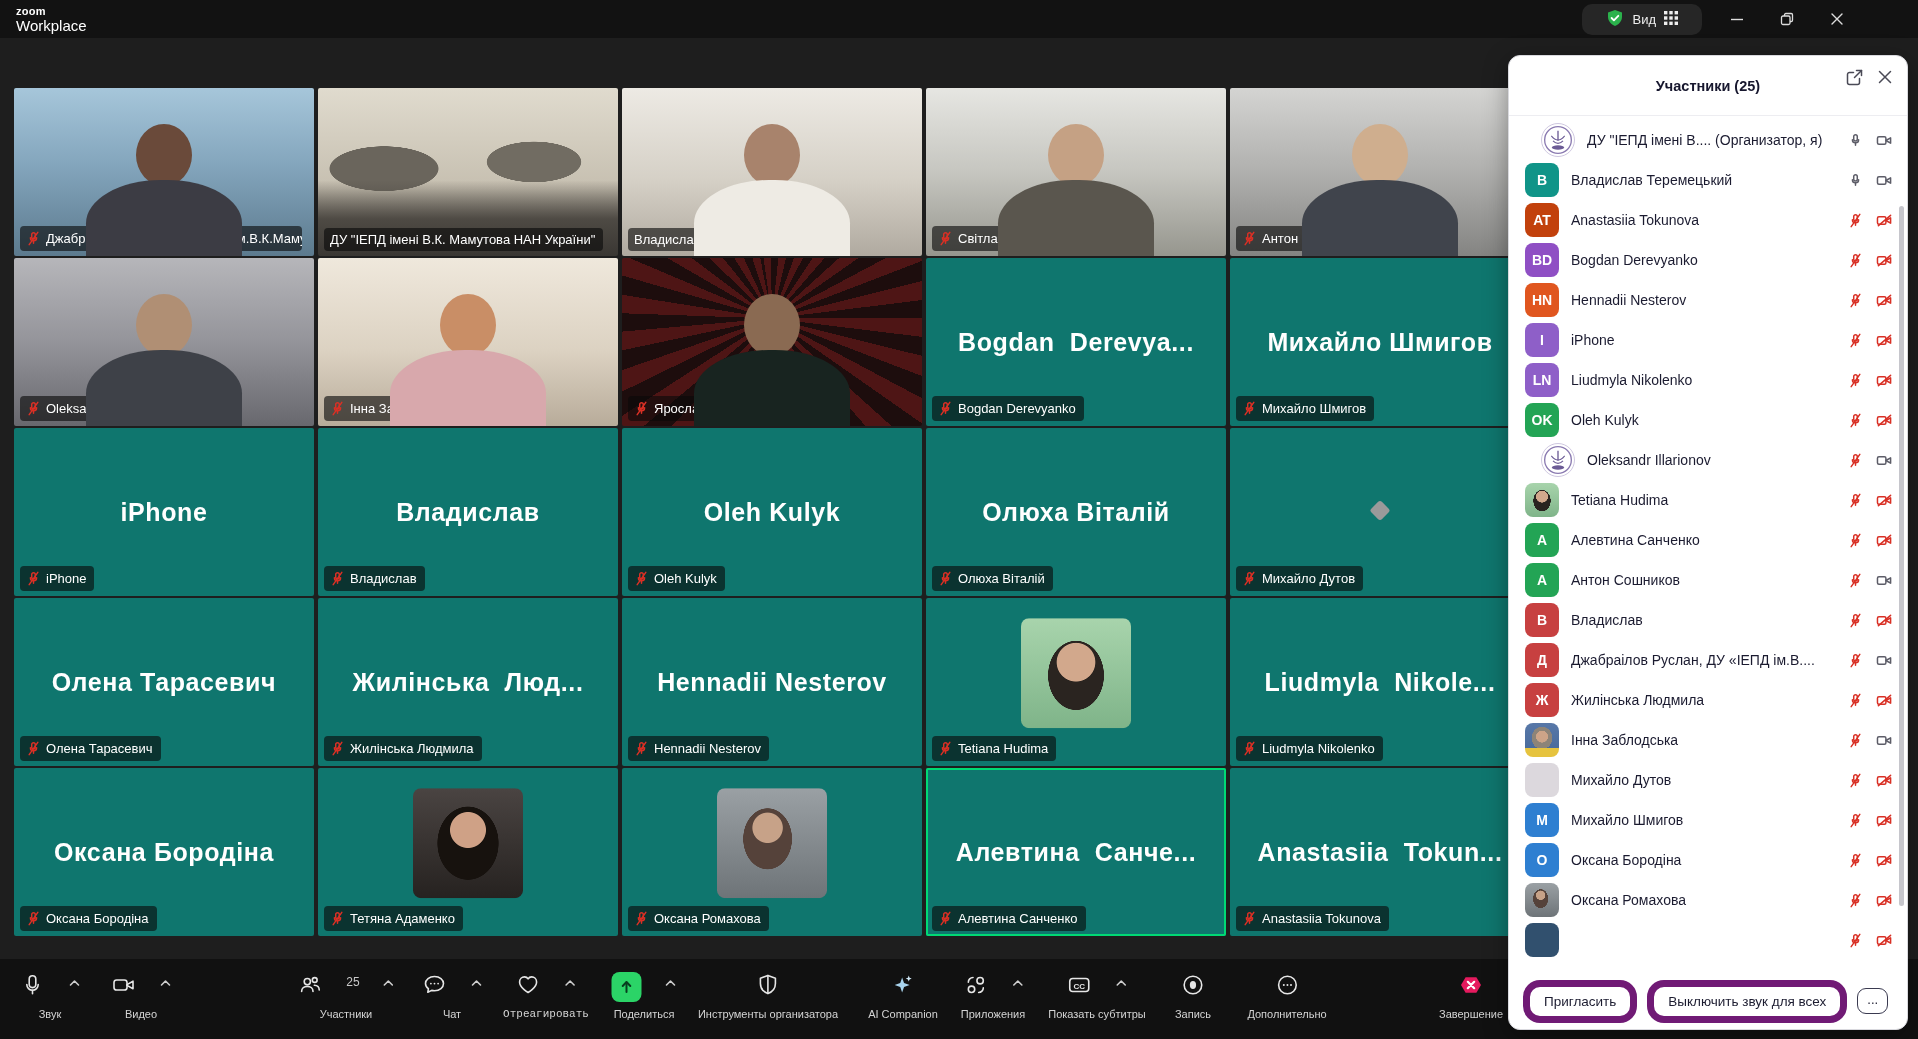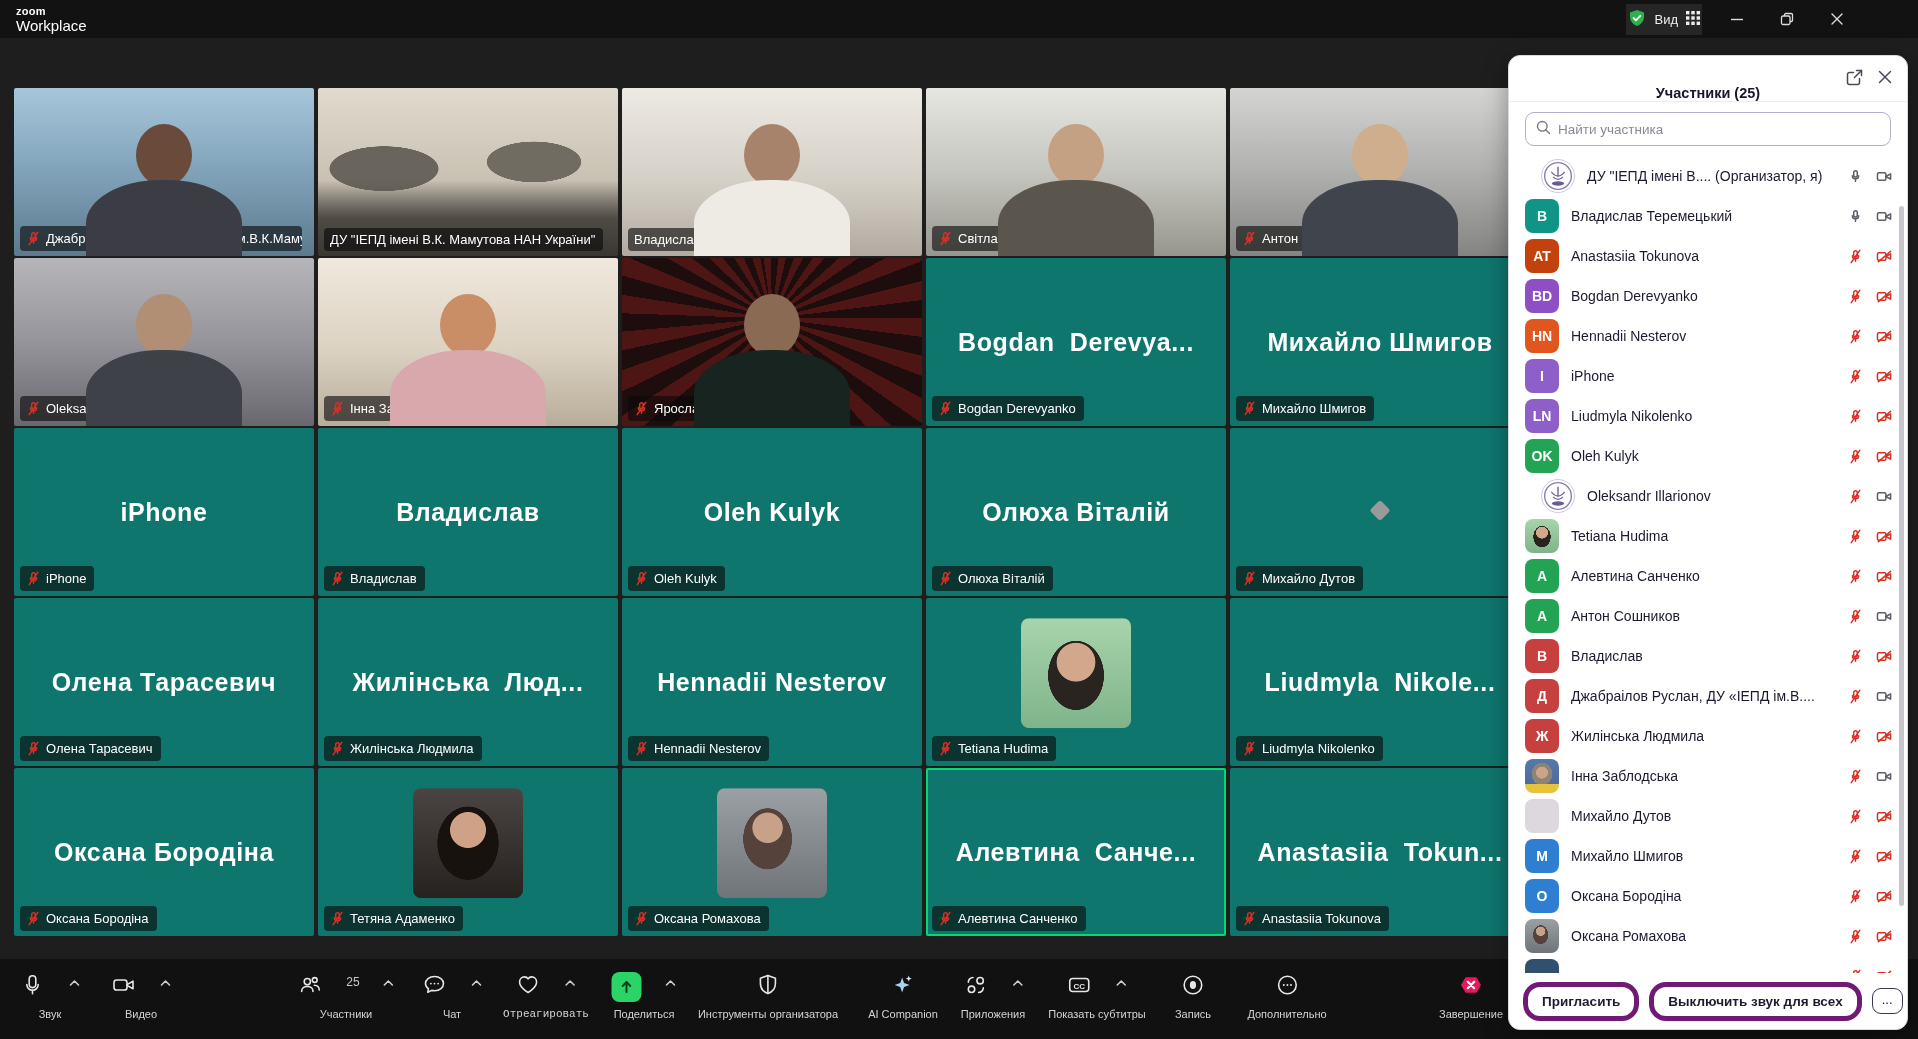--- a/index.html
+++ b/index.html
@@ -6,22 +6,22 @@
   html,body { width:1918px; height:1039px; overflow:hidden; background:#1c1c1c;
     font-family:"Liberation Sans", sans-serif; }
 
   
   .titlebar { position:absolute; left:0; top:0; width:1918px; height:38px; background:#121212;
     display:flex; align-items:center; }
   .logo { margin-left:16px; line-height:1; }
   .logo .l1 { color:#fff; font-size:11px; font-weight:bold; letter-spacing:.3px; }
   .logo .l2 { color:#fff; font-size:15px; margin-top:1px; }
   .tb-right { position:absolute; right:66px; top:0; height:38px; display:flex; align-items:center; gap:20px; }
-  .view-pill { display:flex; align-items:center; gap:8px; background:#262626; border-radius:0;
-    padding:5px 2px; color:#eee; font-size:13px; }
+  .view-pill { display:flex; align-items:center; gap:8px; background:#262626; border-radius:10px;
+    padding:5px 24px; color:#eee; font-size:13px; }
   .winbtn { width:30px; height:30px; display:flex; align-items:center; justify-content:center; }
   .winbtn svg { display:block; }
 
   
   .stage { position:absolute; left:0; top:38px; width:1918px; height:921px; background:#1e1e1e; }
   .grid { position:absolute; left:14px; top:50px; display:grid;
     grid-template-columns:repeat(5,300px); grid-auto-rows:168px; gap:2px 4px; }
   .tile { position:relative; background:#0f766e; border-radius:2px; overflow:hidden; }
   .tile.selected { box-shadow:inset 0 0 0 2px #00d974; }
   .center-name { position:absolute; inset:0; display:flex; align-items:center; justify-content:center;
@@ -79,42 +79,42 @@
   .tool .lbl { font-size:11px; margin-top:3px; white-space:nowrap; }
   .tool .badge { font-size:12px; color:#c9c9c9; margin-top:-10px; }
   .share-sq { width:30px; height:30px; border-radius:8px; background:#2bd467; display:flex;
     align-items:center; justify-content:center; }
   .chev { display:flex; margin-top:-8px; }
 
   
   .panel { position:absolute; left:1508px; top:55px; width:400px; height:975px; background:#fff;
     border:1px solid #d9d9de; border-radius:12px; box-shadow:0 6px 24px rgba(0,0,0,.35); z-index:10;
     display:flex; flex-direction:column; }
-  .p-header { position:relative; height:46px; display:flex; align-items:flex-end; justify-content:center;
+  .p-header { position:relative; height:60px; display:flex; align-items:center; justify-content:center;
     border-bottom:1px solid #ededf1; }
   .p-title { font-size:14.5px; font-weight:bold; color:#17172e; }
   .p-hicons { position:absolute; right:14px; top:0; height:46px; display:flex; align-items:center; gap:14px; }
   .p-search { padding:10px 16px 6px 16px; }
   .p-search .box { height:34px; border:1px solid #b4aecb; border-radius:9px; display:flex;
     align-items:center; gap:7px; padding:0 10px; }
   .p-search input { border:none; outline:none; flex:1; font-size:13.5px; color:#333;
     font-family:"Liberation Sans",sans-serif; background:transparent; }
   .p-search input::placeholder { color:#8a8a96; }
   .p-list { position:relative; flex:1; overflow:hidden; padding:4px 10px 0 16px; }
   .p-row { height:40px; display:flex; align-items:center; gap:12px; }
   .p-av { width:34px; height:34px; border-radius:8px; flex:none; display:flex; align-items:center;
     justify-content:center; color:#fff; font-weight:bold; font-size:14px; overflow:hidden; }
   .p-av.logo { background:#fff; border:1px solid #cfc8e0; border-radius:50%; }
   .p-name { flex:1; font-size:14px; color:#1b1b30; white-space:nowrap; overflow:hidden; }
   .p-ics { display:flex; align-items:center; gap:13px; padding-right:4px; }
   .p-scroll { position:absolute; right:3px; top:150px; width:5px; height:700px; background:#c6c6cc;
     border-radius:3px; z-index:11; }
   .p-footer { height:56px; display:flex; align-items:center; gap:10px; padding:0 14px; }
-  .pill-btn { border:5px solid #701a75; border-radius:17px; background:#fff; color:#1c1c30;
-    font-size:13.5px; padding:7px 14px; font-family:"Liberation Sans",sans-serif; white-space:nowrap;font-weight:bold; }
+  .pill-btn { border:7px solid #701a75; border-radius:17px; background:#fff; color:#1c1c30;
+    font-size:13.5px; padding:7px 14px; font-family:"Liberation Sans",sans-serif; white-space:nowrap; }
   .more-btn { border:1px solid #3a3a50; border-radius:9px; background:#fff; color:#1c1c30;
     font-size:13px; padding:4px 9px 7px 9px; line-height:1; }
 </style>
 </head>
 <body>
 
 <div class="titlebar">
   <div class="logo">
     <div class="l1">zoom</div>
     <div class="l2">Workplace</div>
@@ -670,29 +670,20 @@
       <span><svg width="17" height="17" viewBox="0 0 17 17" fill="none" stroke="#4a4a56" stroke-width="1.5" stroke-linecap="round" stroke-linejoin="round">
             <path d="M13.5 9.5v4a2 2 0 0 1-2 2H3.5a2 2 0 0 1-2-2V5.5a2 2 0 0 1 2-2h4"></path>
             <path d="M10.5 1.5h5v5"></path>
             <path d="M15.5 1.5L8.5 8.5"></path>
           </svg></span>
       <span><svg width="16" height="16" viewBox="0 0 16 16">
             <path d="M2.5 2.5l11 11M13.5 2.5l-11 11" stroke="#4a4a56" stroke-width="1.5" stroke-linecap="round"></path>
           </svg></span>
     </div>
   </div>
-  <div class="p-search">
-    <div class="box">
-      <span><svg width="15" height="15" viewBox="0 0 15 15" fill="none" stroke="#77777f" stroke-width="1.4">
-            <circle cx="6.3" cy="6.3" r="4.8"></circle>
-            <path d="M10 10l3.5 3.5" stroke-linecap="round"></path>
-          </svg></span>
-      <input placeholder="Найти участника" style="">
-    </div>
-  </div>
   <div class="p-list" id="plist">
       <div class="p-row">
         <div class="p-av logo">
           <svg width="30" height="30" viewBox="0 0 36 36">
             <circle cx="18" cy="18" r="16" fill="#fff" stroke="#8a7ab0" stroke-width="1.6"></circle>
             <path d="M18 7v12" stroke="#6b5b95" stroke-width="1.6"></path>
             <path d="M10 13q8 10 16 0" fill="none" stroke="#6b5b95" stroke-width="1.3"></path>
             <path d="M12 19q6 6 12 0" fill="none" stroke="#6b5b95" stroke-width="1.3"></path>
             <ellipse cx="18" cy="27" rx="7.5" ry="2.6" fill="#6b5b95"></ellipse>
           </svg>

